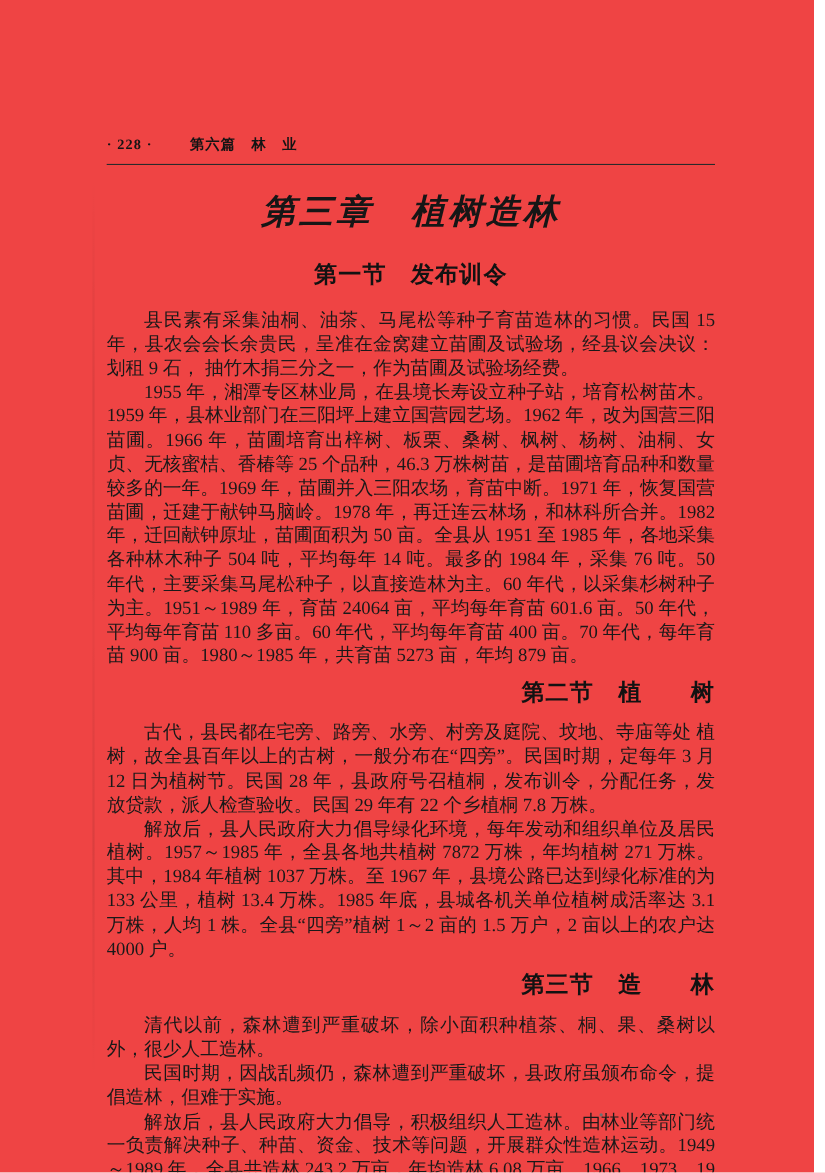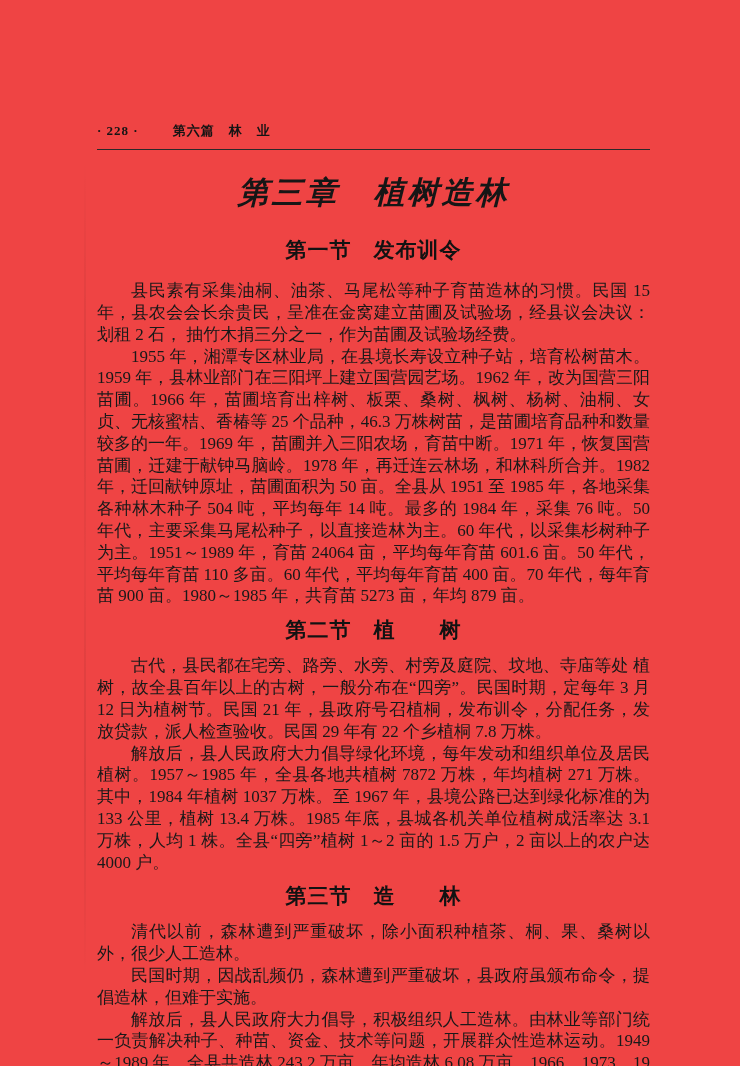--- a/index.html
+++ b/index.html
@@ -55,20 +55,21 @@
     font-size: 21px;
     letter-spacing: 1px;
     color: #121212;
     line-height: 1.1;
   }
   h2.first-section {
     margin: 27px 0 19px 0;
   }
   h2.later-section {
     margin: 11px 0 14px 0;
+    text-align: right;
   }
   .body-text p {
     margin: 0;
     font-size: 17px;
     line-height: 21.8px;
     text-align: justify;
     text-indent: 2em;
     color: #191919;
     word-break: break-all;
   }
@@ -97,25 +98,25 @@
     <span class="page-num">· 228 ·</span>
     <span class="part-title">第六篇　林　业</span>
   </div>
   <hr class="header-rule">
 
   <h1 class="chapter-title">第三章　植树造林</h1>
 
   <div class="body-text">
 
     <h2 class="section-heading first-section">第一节　发布训令</h2>
-    <p>县民素有采集油桐、油茶、马尾松等种子育苗造林的习惯。民国 15 年，县农会会长余贵民，呈准在金窝建立苗圃及试验场，经县议会决议：划租 2 石， 抽竹木捐三分之一，作为苗圃及试验场经费。</p>
+    <p>县民素有采集油桐、油茶、马尾松等种子育苗造林的习惯。民国 15 年，县农会会长余贵民，呈准在金窝建立苗圃及试验场，经县议会决议：划租 9 石， 抽竹木捐三分之一，作为苗圃及试验场经费。</p>
     <p>1955 年，湘潭专区林业局，在县境长寿设立种子站，培育松树苗木。1959 年，县林业部门在三阳坪上建立国营园艺场。1962 年，改为国营三阳苗圃。1966 年，苗圃培育出梓树、板栗、桑树、枫树、杨树、油桐、女贞、无核蜜桔、香椿等 25 个品种，46.3 万株树苗，是苗圃培育品种和数量较多的一年。1969 年，苗圃并入三阳农场，育苗中断。1971 年，恢复国营苗圃，迁建于献钟马脑岭。1978 年，再迁连云林场，和林科所合并。1982 年，迁回献钟原址，苗圃面积为 50 亩。全县从 1951 至 1985 年，各地采集各种林木种子 504 吨，平均每年 14 吨。最多的 1984 年，采集 76 吨。50 年代，主要采集马尾松种子，以直接造林为主。60 年代，以采集杉树种子为主。1951～1989 年，育苗 24064 亩，平均每年育苗 601.6 亩。50 年代，平均每年育苗 110 多亩。60 年代，平均每年育苗 400 亩。70 年代，每年育苗 900 亩。1980～1985 年，共育苗 5273 亩，年均 879 亩。</p>
 
     <h2 class="section-heading later-section">第二节　植　　树</h2>
-    <p>古代，县民都在宅旁、路旁、水旁、村旁及庭院、坟地、寺庙等处 植树，故全县百年以上的古树，一般分布在“四旁”。民国时期，定每年 3 月 12 日为植树节。民国 21 年，县政府号召植桐，发布训令，分配任务，发放贷款，派人检查验收。民国 29 年有 22 个乡植桐 7.8 万株。</p>
+    <p>古代，县民都在宅旁、路旁、水旁、村旁及庭院、坟地、寺庙等处 植树，故全县百年以上的古树，一般分布在“四旁”。民国时期，定每年 3 月 12 日为植树节。民国 28 年，县政府号召植桐，发布训令，分配任务，发放贷款，派人检查验收。民国 29 年有 22 个乡植桐 7.8 万株。</p>
     <p>解放后，县人民政府大力倡导绿化环境，每年发动和组织单位及居民植树。1957～1985 年，全县各地共植树 7872 万株，年均植树 271 万株。其中，1984 年植树 1037 万株。至 1967 年，县境公路已达到绿化标准的为 133 公里，植树 13.4 万株。1985 年底，县城各机关单位植树成活率达 3.1 万株，人均 1 株。全县“四旁”植树 1～2 亩的 1.5 万户，2 亩以上的农户达 4000 户。</p>
 
     <h2 class="section-heading later-section">第三节　造　　林</h2>
     <p>清代以前，森林遭到严重破坏，除小面积种植茶、桐、果、桑树以外，很少人工造林。</p>
     <p>民国时期，因战乱频仍，森林遭到严重破坏，县政府虽颁布命令，提倡造林，但难于实施。</p>
     <p>解放后，县人民政府大力倡导，积极组织人工造林。由林业等部门统一负责解决种子、种苗、资金、技术等问题，开展群众性造林运动。1949～1989 年，全县共造林 243.2 万亩，年均造林 6.08 万亩。1966、1973、1974、1975、1983、1984、1989 年，每年造林超过 10 万亩。1957～1989 年，国家预算内共下拨造林经费 442.1 万元，年均 15.2 万元，平均每亩 2.25 元。1985 年统计，全县人工林保存面积为 51.8 万亩，占造林总面积的 24.9%。 人工林保存的面积中，杉木林 24.8万亩，占 47.98%；松林 16.4 万亩，占 31.61%；阔叶林 0.5 万亩，占 0.95%；经济林 10.1 万亩，占 19.46%。</p>
 
   </div>
 
   <span class="speck speck-1"></span>

